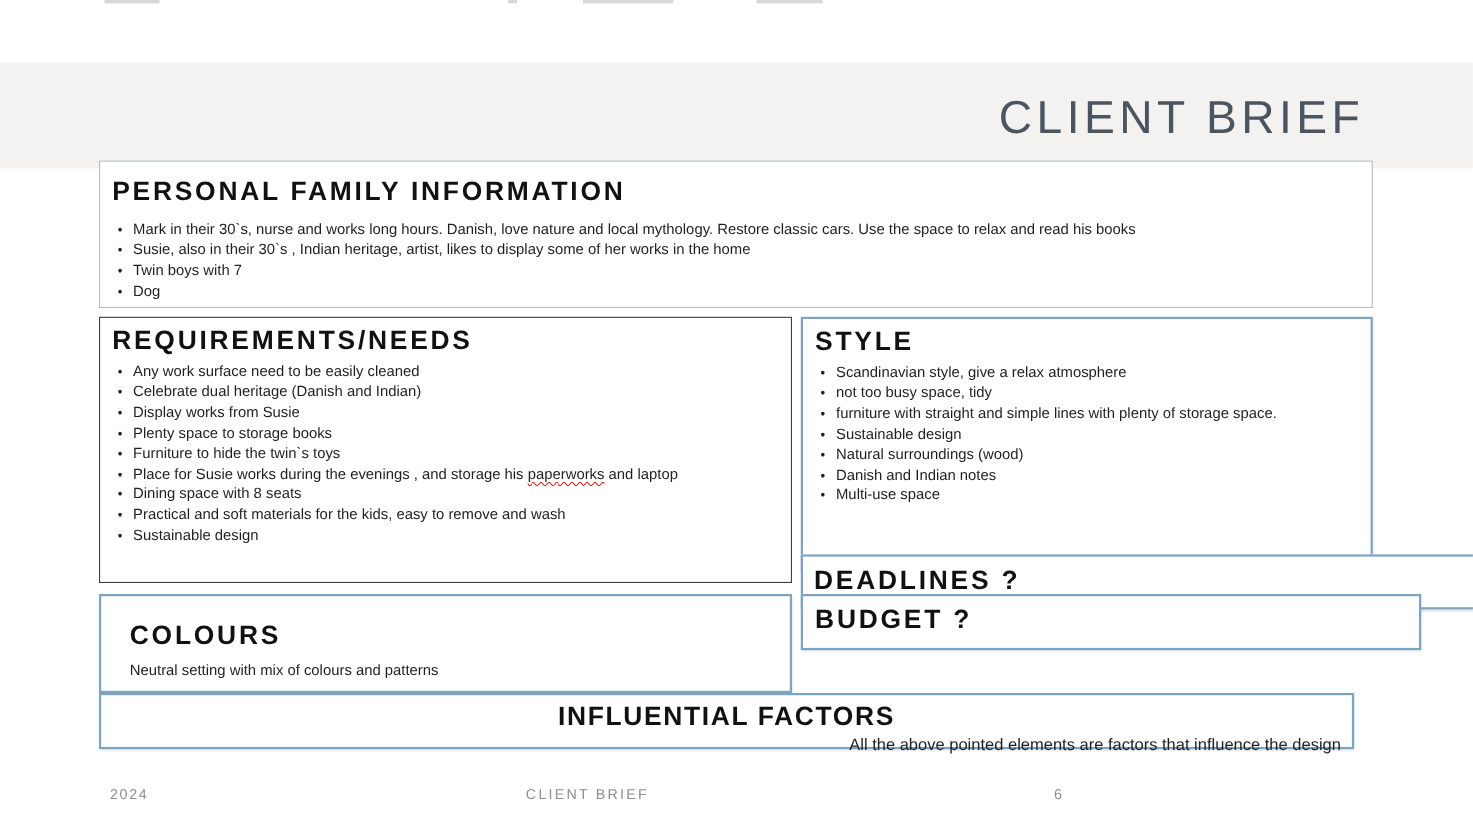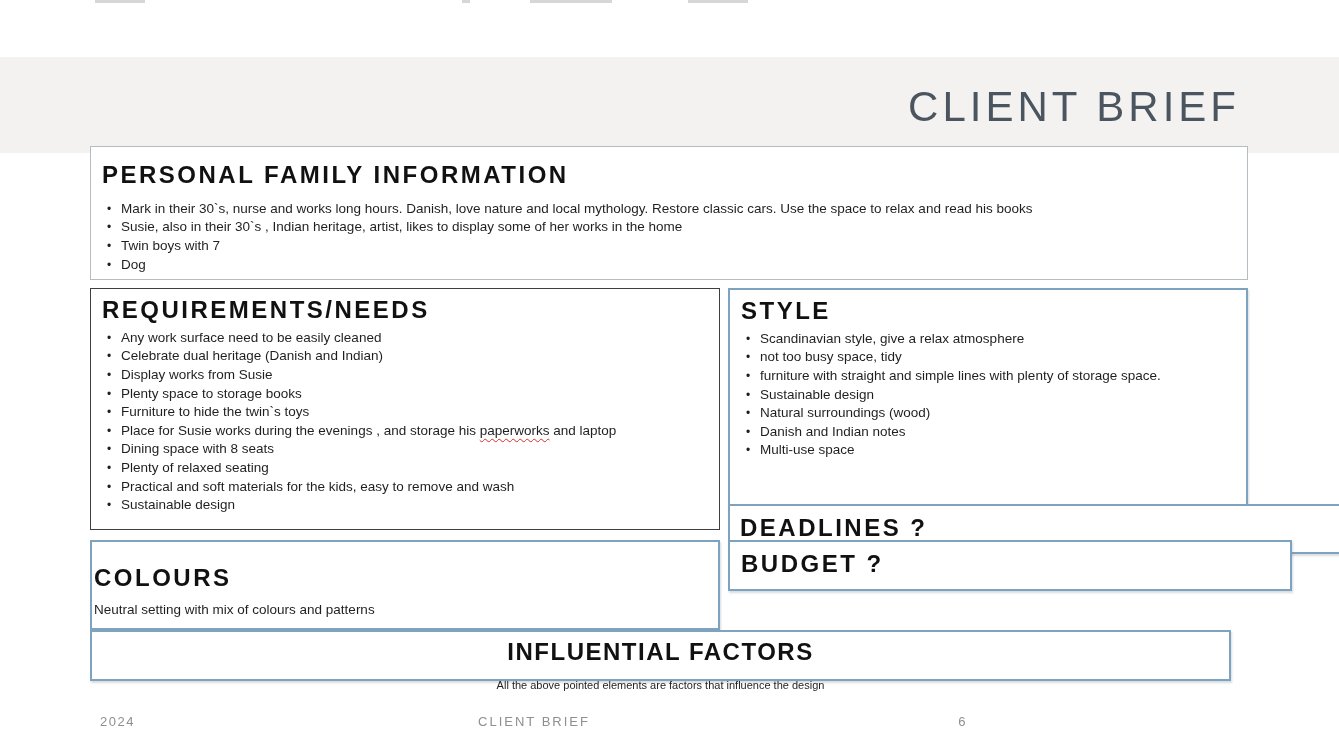--- a/index.html
+++ b/index.html
@@ -42,26 +42,26 @@
     font-size:24px;font-weight:700;letter-spacing:2.5px;color:#111;
     line-height:1.2;
   }
   .box-personal{left:90px;top:146px;width:1158px;height:134px;padding:14px 12px 0 11px;}
   .box-personal h2{margin-bottom:10px;}
   .box-requirements{left:90px;top:288px;width:630px;height:242px;padding:7px 10px 0 11px;}
   .box-requirements h2{margin-bottom:4px;}
   .box-style{left:728px;top:288px;width:520px;height:232px;padding:7px 10px 0 11px;}
   .box-style h2{margin-bottom:4px;}
   .box-deadlines{left:728px;top:504px;width:621px;height:50px;padding:8px 10px 0 10px;}
-  .box-colours{left:90px;top:540px;width:630px;height:90px;padding:22px 10px 0 2px;}
+  .box-colours{left:90px;top:540px;width:630px;height:90px;padding:22px 10px 0 26px;}
   .box-colours .note{margin-top:9px;font-size:13.5px;}
   .box-budget{left:728px;top:540px;width:564px;height:51px;padding:8px 10px 0 11px;}
   .box-influential{left:90px;top:630px;width:1141px;height:51px;padding:6px 10px 0 10px;text-align:center;}
   .box-influential h2{letter-spacing:1.5px;}
-  .box-influential .note{margin-top:12px;font-size:11px;}
+  .box-influential .note{margin-top:2px;font-size:15px;text-align:right;}
   ul.bullets{list-style:none;}
   ul.bullets li{
     position:relative;
     padding-left:19px;
     font-size:13.5px;
     line-height:18.6px;
     white-space:nowrap;
   }
   ul.bullets li::before{
     content:"\2022";
@@ -111,21 +111,20 @@
   <div class="box dark box-requirements">
     <h2>REQUIREMENTS/NEEDS</h2>
     <ul class="bullets">
         <li>Any work surface need to be easily cleaned</li>
         <li>Celebrate dual heritage (Danish and Indian)</li>
         <li>Display works from Susie</li>
         <li>Plenty space to storage books</li>
         <li>Furniture to hide the twin`s toys</li>
         <li><span>Place for Susie works during the evenings , and storage his </span><span class="spell-error">paperworks</span><span> and laptop</span></li>
         <li>Dining space with 8 seats</li>
-        <li>Plenty of relaxed seating</li>
         <li>Practical and soft materials for the kids, easy to remove and wash</li>
         <li>Sustainable design</li>
       </ul>
   </div>
 
   <div class="box blue box-style">
     <h2>STYLE</h2>
     <ul class="bullets">
         <li>Scandinavian style, give a relax atmosphere</li>
         <li>not too busy space, tidy</li>

